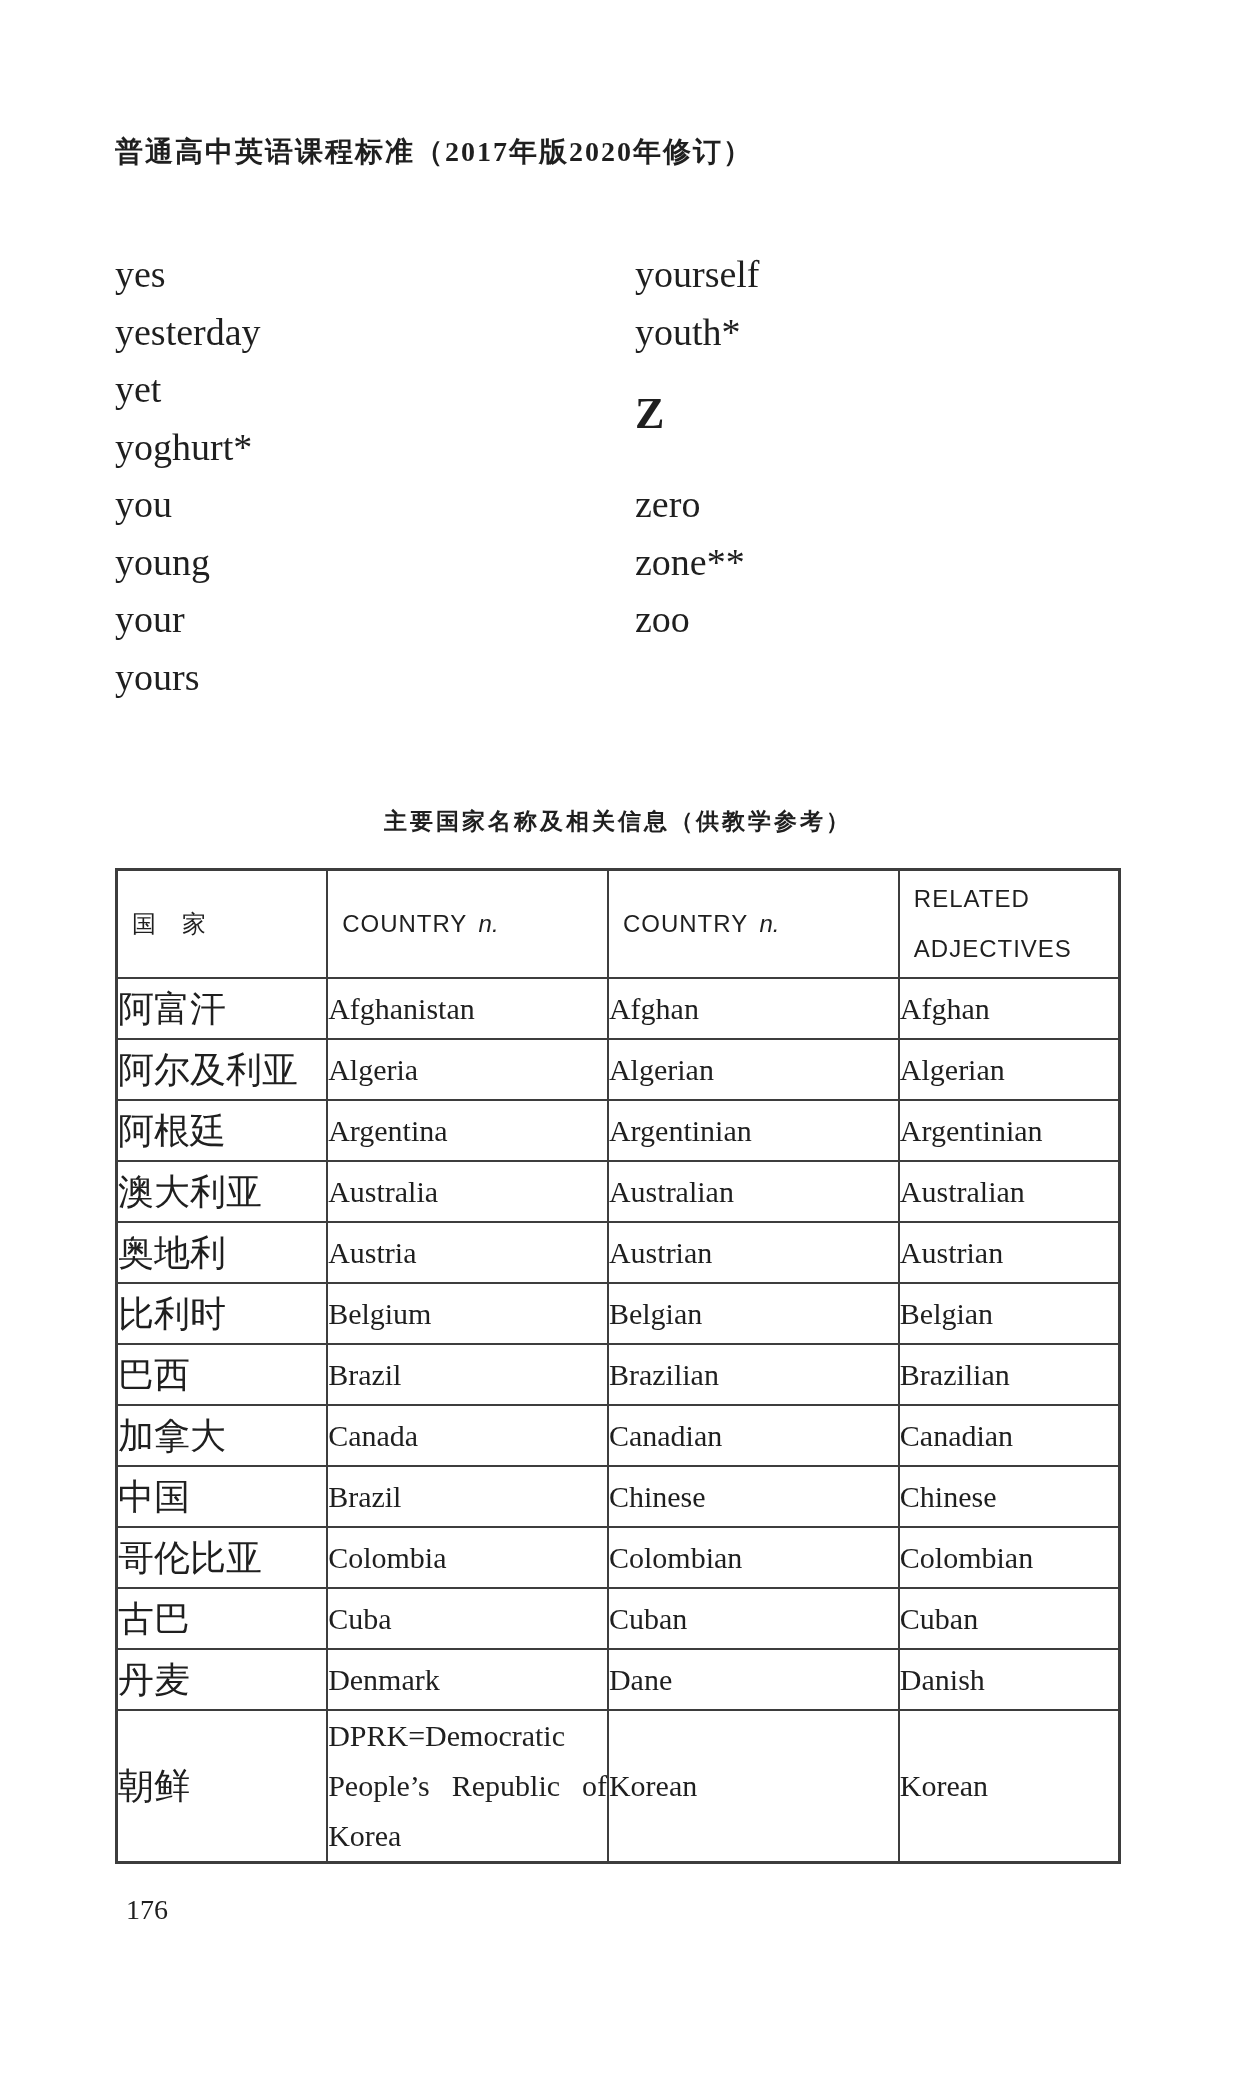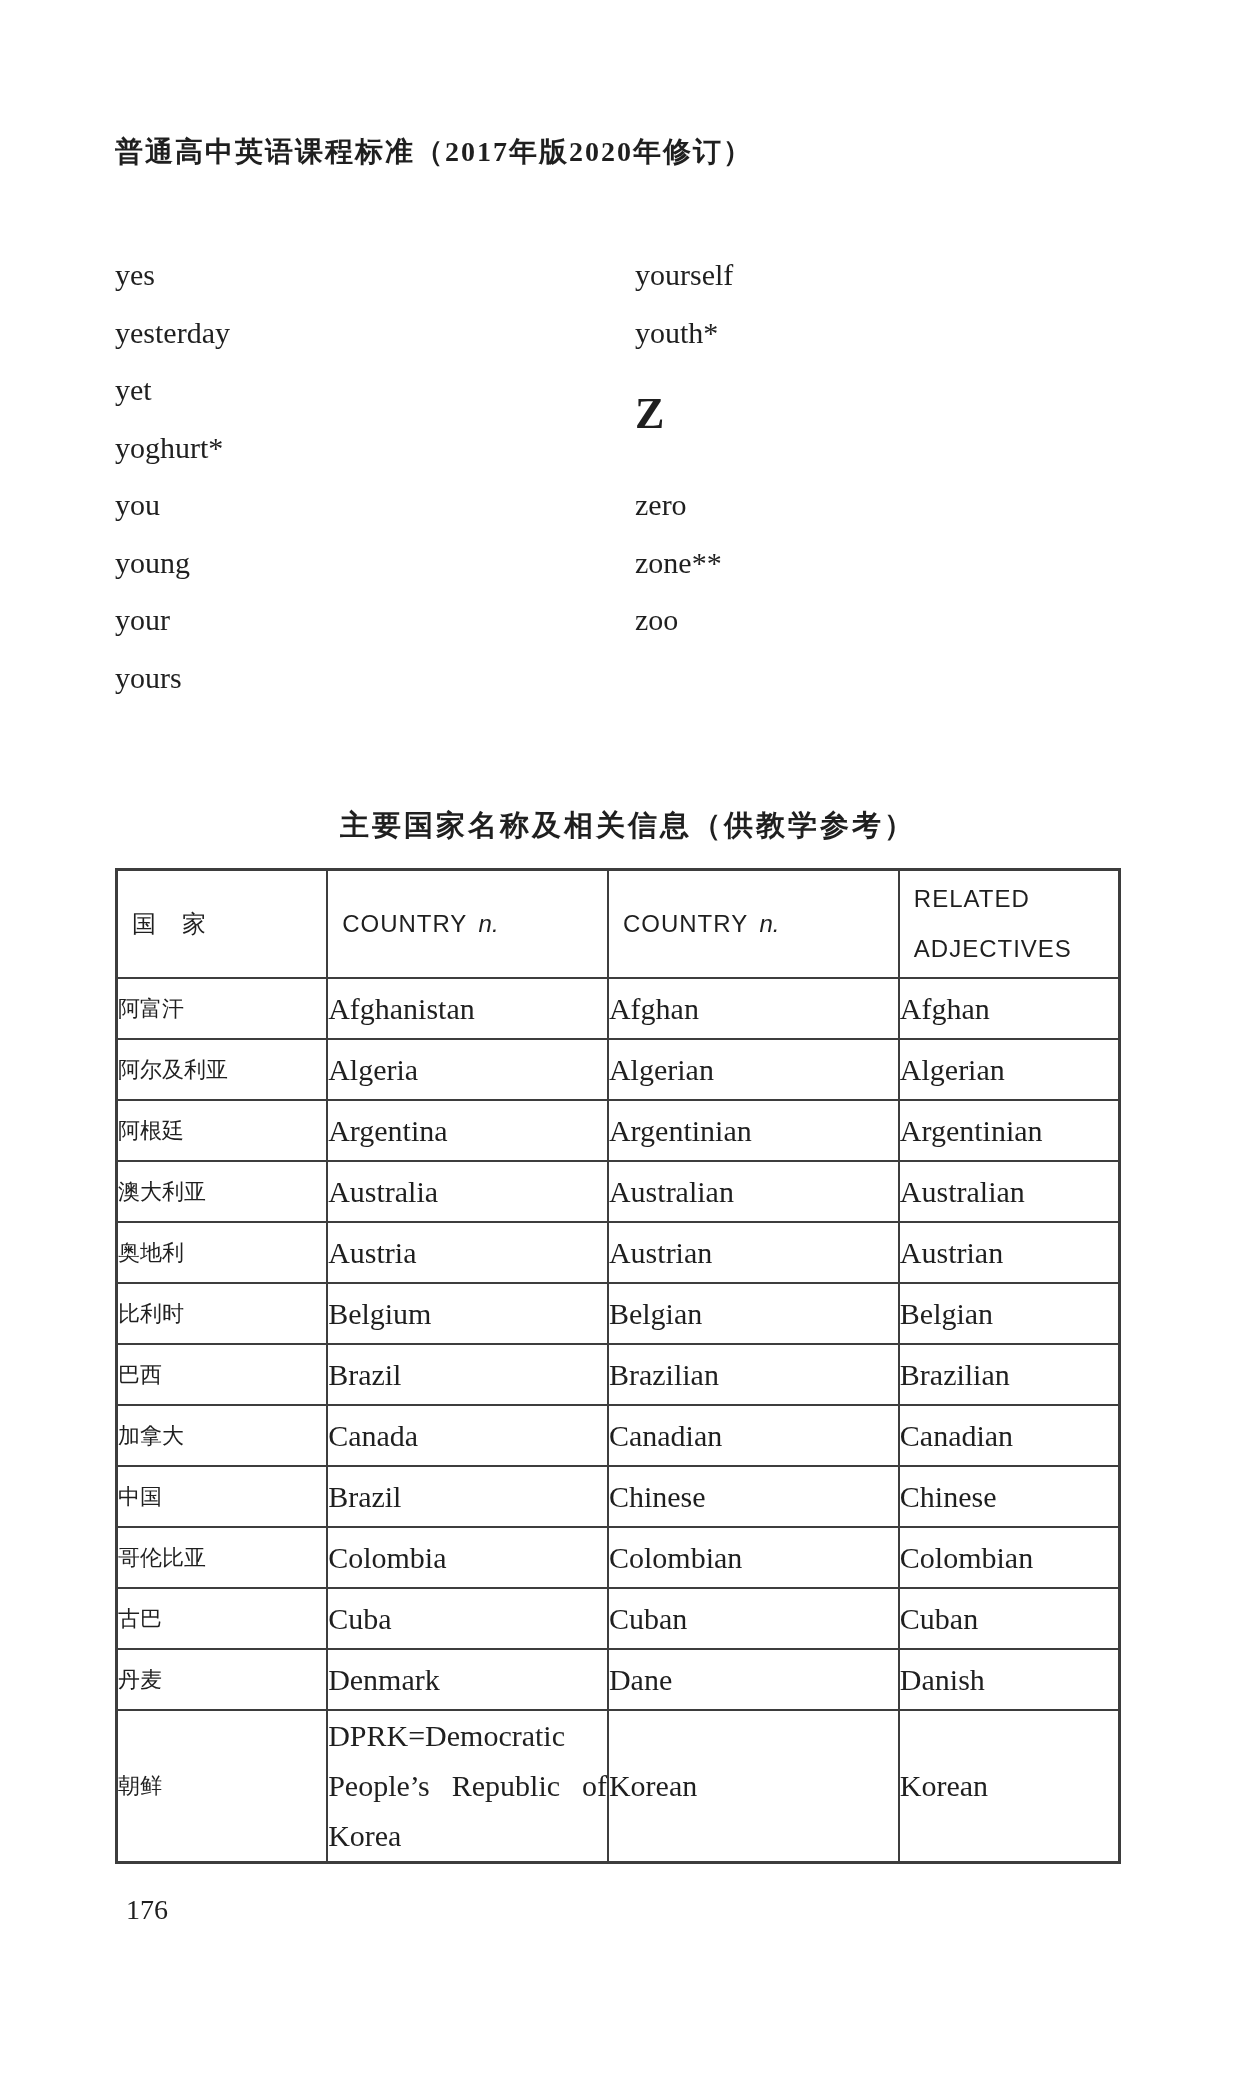--- a/index.html
+++ b/index.html
@@ -21,44 +21,44 @@
     top: 133px;
     font-size: 28px;
     font-weight: bold;
     letter-spacing: 2px;
     font-family: "Liberation Serif", serif;
     white-space: nowrap;
   }
 
   
   .word-col { position: absolute; }
-  .word { line-height: 57.5px; font-size: 30px; }
+  .word { line-height: 57.5px; font-size: 38px; }
   .col-left { left: 115px; top: 246px; }
   .col-right-top { left: 635px; top: 246px; }
   .col-right-bottom { left: 635px; top: 476px; font-family: Liberation Serif, serif; }
   .section-letter {
     position: absolute;
     left: 635px;
     top: 392px;
     font-size: 44px;
     line-height: 44px;
     font-weight: bold;
     font-family: "Liberation Serif", serif;
   }
 
   
   .table-title {
     position: absolute;
-    left: 125px;
+    left: 115px;
     top: 806px;
     width: 1006px;
     text-align: center;
     font-family: "Liberation Sans", sans-serif;
     font-weight: 600;
-    font-size: 29px;
+    font-size: 23px;
     letter-spacing: 3px;
     white-space: nowrap;
   }
 
   
   table.countries {
     position: absolute;
     left: 115px;
     top: 868px;
     width: 1006px;
@@ -85,21 +85,21 @@
     letter-spacing: 0;
     margin-left: 4px;
   }
   table.countries td {
     height: 59px;
     vertical-align: middle;
     line-height: 50px;
     padding: 0;
   }
   td.cell-cn {
-    font-size: 22px;
+    font-size: 36px;
     padding-left: 14px;
     font-family: Liberation Serif, serif;
   }
   td.cell-en {
     font-size: 30px;
     padding-left: 20px;
     padding-right: 10px;
     font-family: "Liberation Serif", serif;
     text-align: justify;
   }

